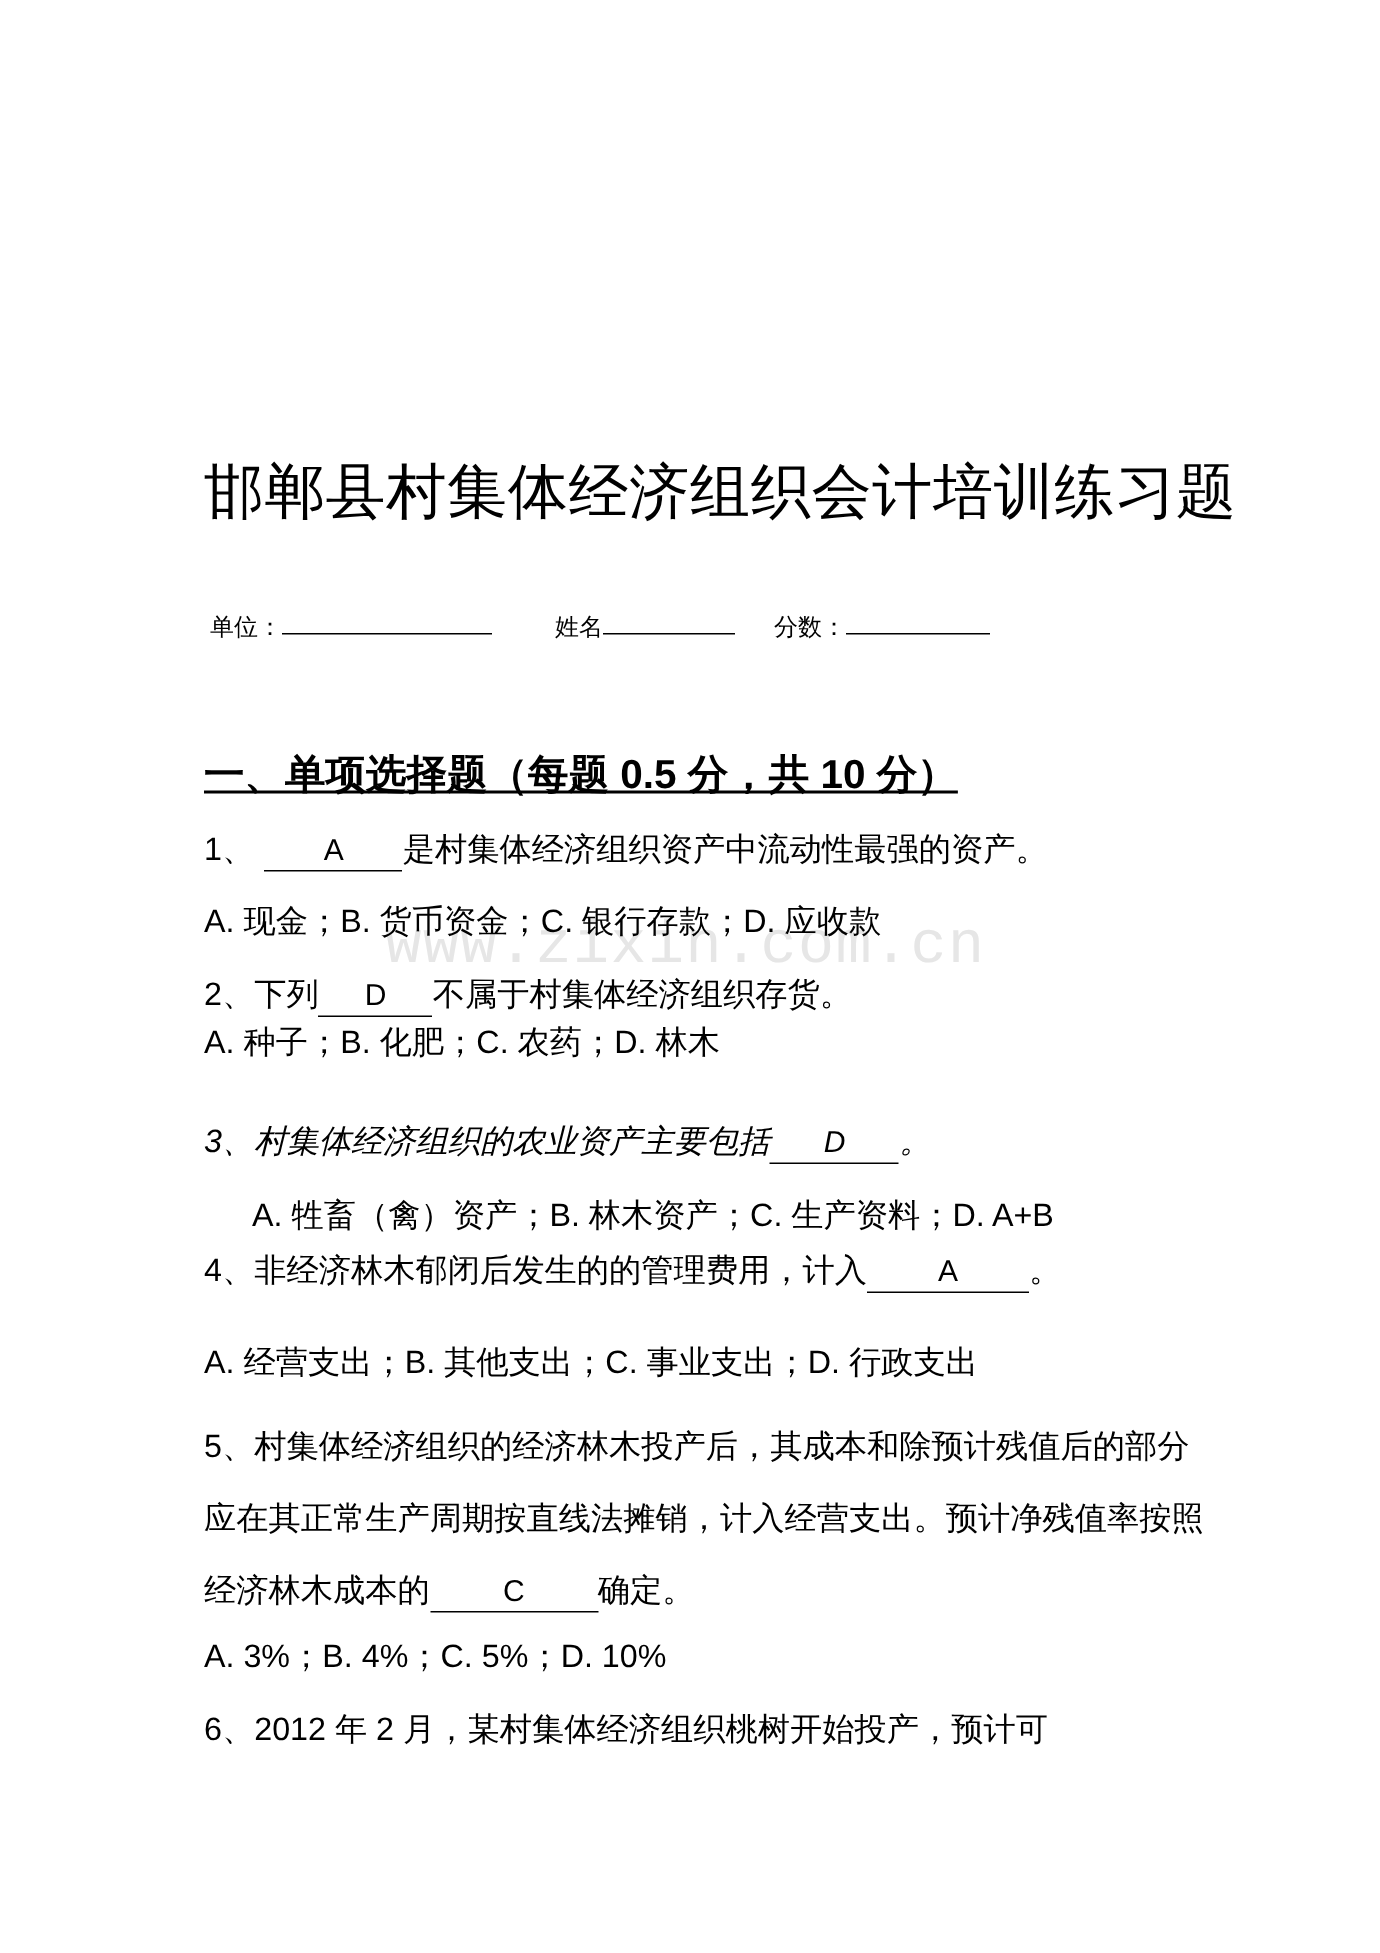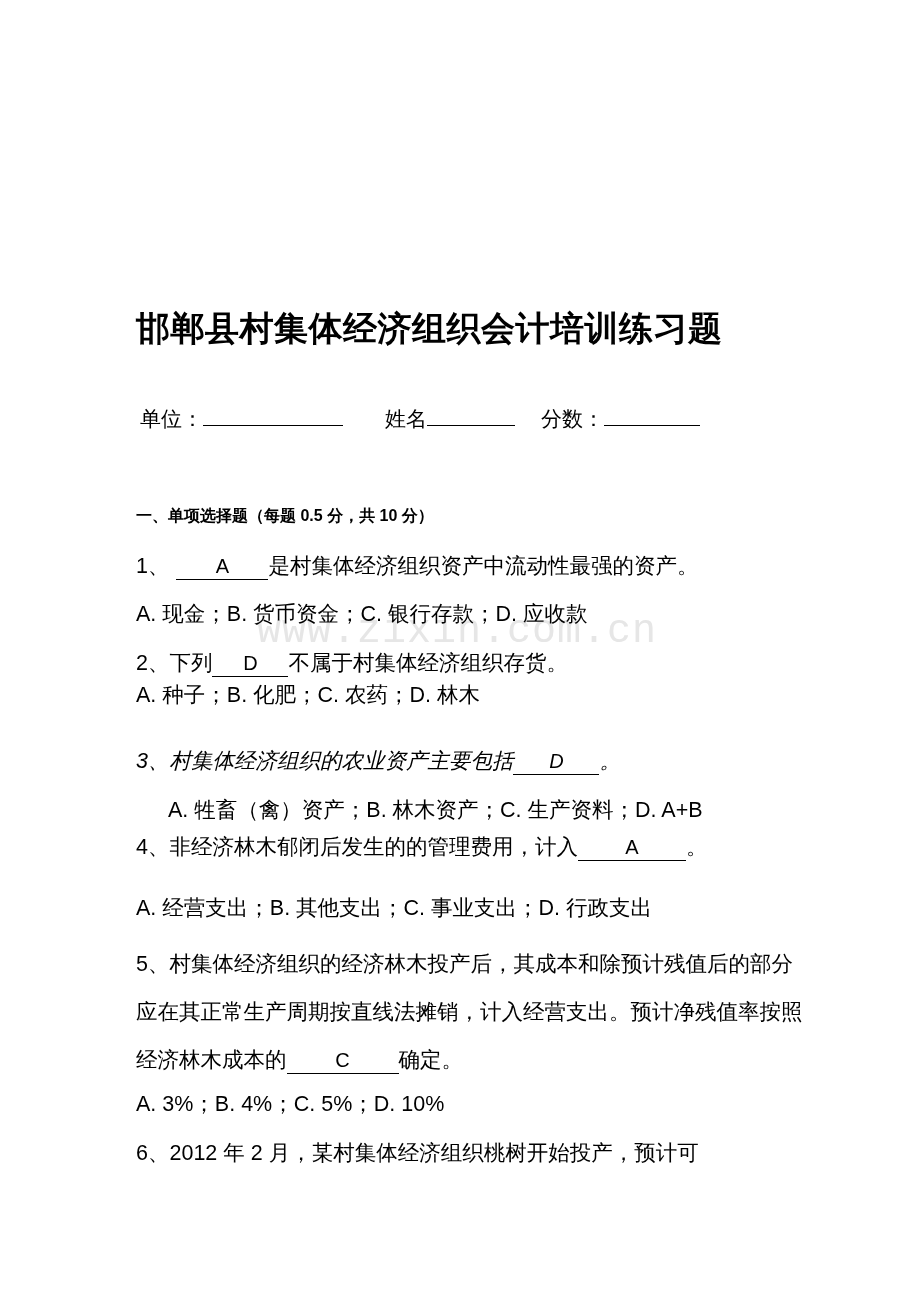--- a/index.html
+++ b/index.html
@@ -46,36 +46,36 @@
     z-index: 0;
     user-select: none;
   }
 
   
   .doc-title {
     position: absolute;
     left: 0;
     top: 306px;
     width: 660px;
-    text-align: left;
-    font-size: 34px;
-    font-weight: bold;
+    text-align: center;
+    font-size: 40px;
+    font-weight: normal;
     letter-spacing: 0.5px;
     line-height: 44px;
     white-space: nowrap;
     z-index: 2;
   }
 
   
   .info-row {
     position: absolute;
     left: 4px;
     top: 402px;
     width: 680px;
-    font-size: 21px;
+    font-size: 16px;
     line-height: 34px;
     white-space: nowrap;
     z-index: 2;
   }
   .info-row .seg { display: inline-block; }
   .blank-line {
     display: inline-block;
     border-bottom: 1.6px solid #000;
     vertical-align: baseline;
     height: 20px;
@@ -84,25 +84,26 @@
   .bl-name { width: 88px; }
   .bl-score { width: 96px; }
   .gap-lg { display: inline-block; width: 42px; }
   .gap-md { display: inline-block; width: 26px; }
 
   
   .section-heading {
     position: absolute;
     left: 0;
     top: 498px;
-    font-size: 16px;
+    font-size: 27px;
     font-weight: bold;
     line-height: 36px;
     white-space: nowrap;
     z-index: 2;
+    text-decoration: underline;
   }
 
   
   .line {
     position: absolute;
     left: 0;
     width: 672px;
     font-size: 21.5px;
     line-height: 34px;
     white-space: nowrap;

